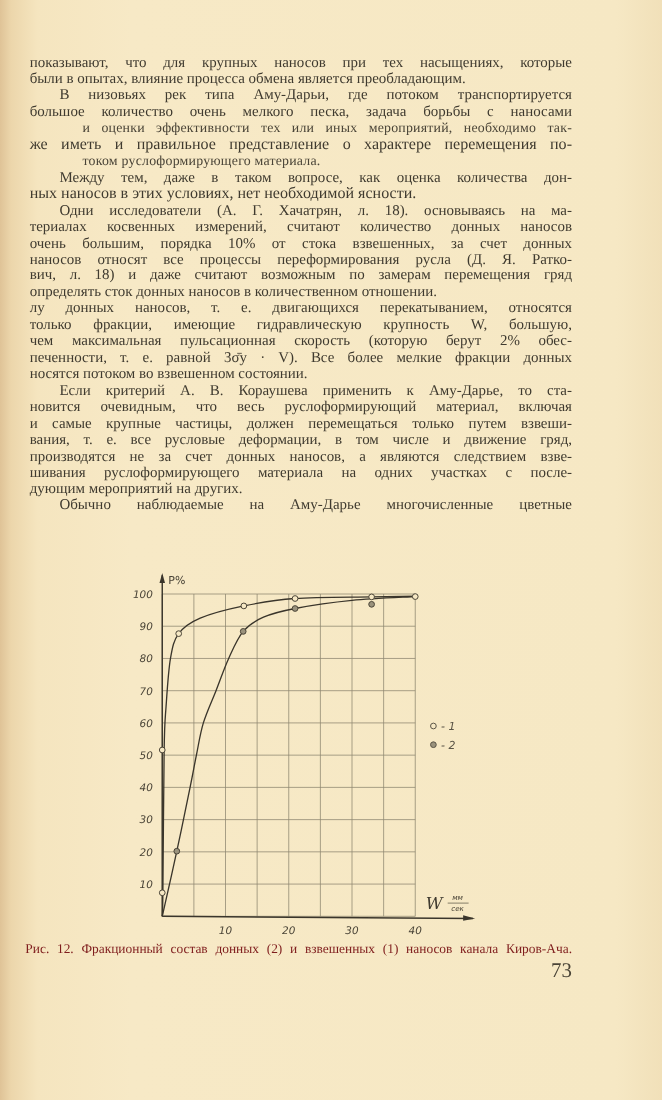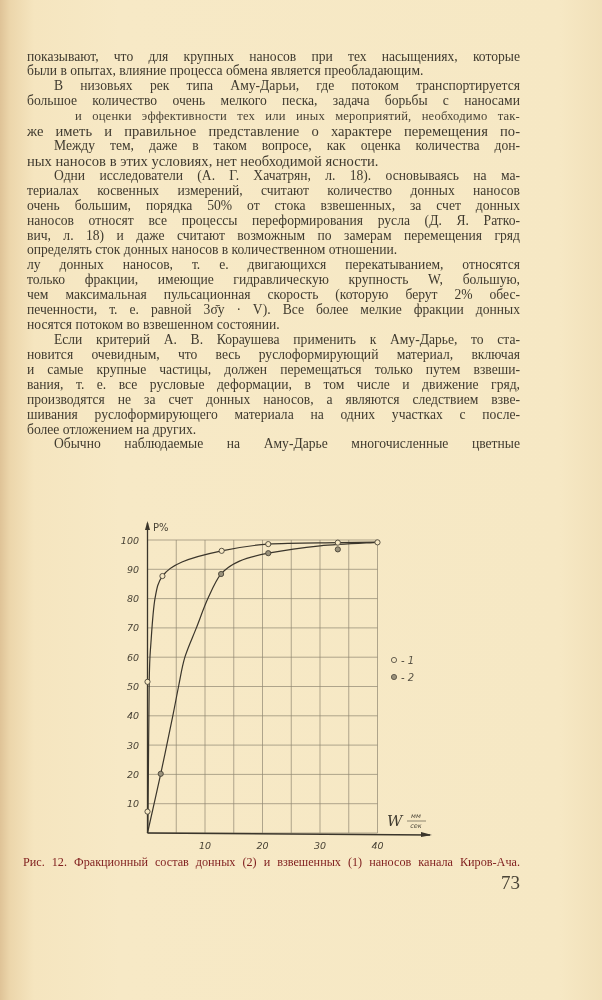--- a/index.html
+++ b/index.html
@@ -45,40 +45,41 @@
 
 <div class="page">
 
   <div class="text-block">
     <div class="ln">показывают, что для крупных наносов при тех насыщениях, которые</div>
     <div class="ln end">были в опытах, влияние процесса обмена является преобладающим.</div>
     <div class="ln ind">В низовьях рек типа Аму-Дарьи, где потоком транспортируется</div>
     <div class="ln">большое количество очень мелкого песка, задача борьбы с наносами</div>
     <div class="ln small">и оценки эффективности тех или иных мероприятий, необходимо так-</div>
     <div class="ln big">же иметь и правильное представление о характере перемещения по-</div>
+    <div class="ln small end">током руслоформирующего материала.</div>
     <div class="ln ind">Между тем, даже в таком вопросе, как оценка количества дон-</div>
     <div class="ln big end">ных наносов в этих условиях, нет необходимой ясности.</div>
     <div class="ln ind">Одни исследователи (А. Г. Хачатрян, л. 18). основываясь на ма-</div>
     <div class="ln">териалах косвенных измерений, считают количество донных наносов</div>
-    <div class="ln">очень большим, порядка 50% от стока взвешенных, за счет донных</div>
+    <div class="ln">очень большим, порядка 10% от стока взвешенных, за счет донных</div>
     <div class="ln">наносов относят все процессы переформирования русла (Д. Я. Ратко-</div>
     <div class="ln">вич, л. 18) и даже считают возможным по замерам перемещения гряд</div>
     <div class="ln end">определять сток донных наносов в количественном отношении.</div>
     <div class="ln">лу донных наносов, т. е. двигающихся перекатыванием, относятся</div>
     <div class="ln">только фракции, имеющие гидравлическую крупность W, большую,</div>
     <div class="ln">чем максимальная пульсационная скорость (которую берут 2% обес-</div>
     <div class="ln">печенности, т. е. равной 3σ̄y · V). Все более мелкие фракции донных</div>
     <div class="ln end">носятся потоком во взвешенном состоянии.</div>
     <div class="ln ind">Если критерий А. В. Кораушева применить к Аму-Дарье, то ста-</div>
     <div class="ln">новится очевидным, что весь руслоформирующий материал, включая</div>
     <div class="ln">и самые крупные частицы, должен перемещаться только путем взвеши-</div>
     <div class="ln">вания, т. е. все русловые деформации, в том числе и движение гряд,</div>
     <div class="ln">производятся не за счет донных наносов, а являются следствием взве-</div>
     <div class="ln">шивания руслоформирующего материала на одних участках с после-</div>
-    <div class="ln end">более отложением на других.</div>
+    <div class="ln end">дующим мероприятий на других.</div>
     <div class="ln ind">Обычно наблюдаемые на Аму-Дарье многочисленные цветные</div>
   </div>
 
   <svg class="figure-svg" id="chart-svg" viewBox="0 0 602 1000" xmlns="http://www.w3.org/2000/svg">
     <g id="grid-layer">
         <line x1="147.5" y1="833" x2="147.5" y2="540" stroke="#8f8771" stroke-width="0.7"></line>
         <line x1="176.25" y1="833" x2="176.25" y2="540" stroke="#8f8771" stroke-width="0.7"></line>
         <line x1="205" y1="833" x2="205" y2="540" stroke="#8f8771" stroke-width="0.7"></line>
         <line x1="233.75" y1="833" x2="233.75" y2="540" stroke="#8f8771" stroke-width="0.7"></line>
         <line x1="262.5" y1="833" x2="262.5" y2="540" stroke="#8f8771" stroke-width="0.7"></line>

